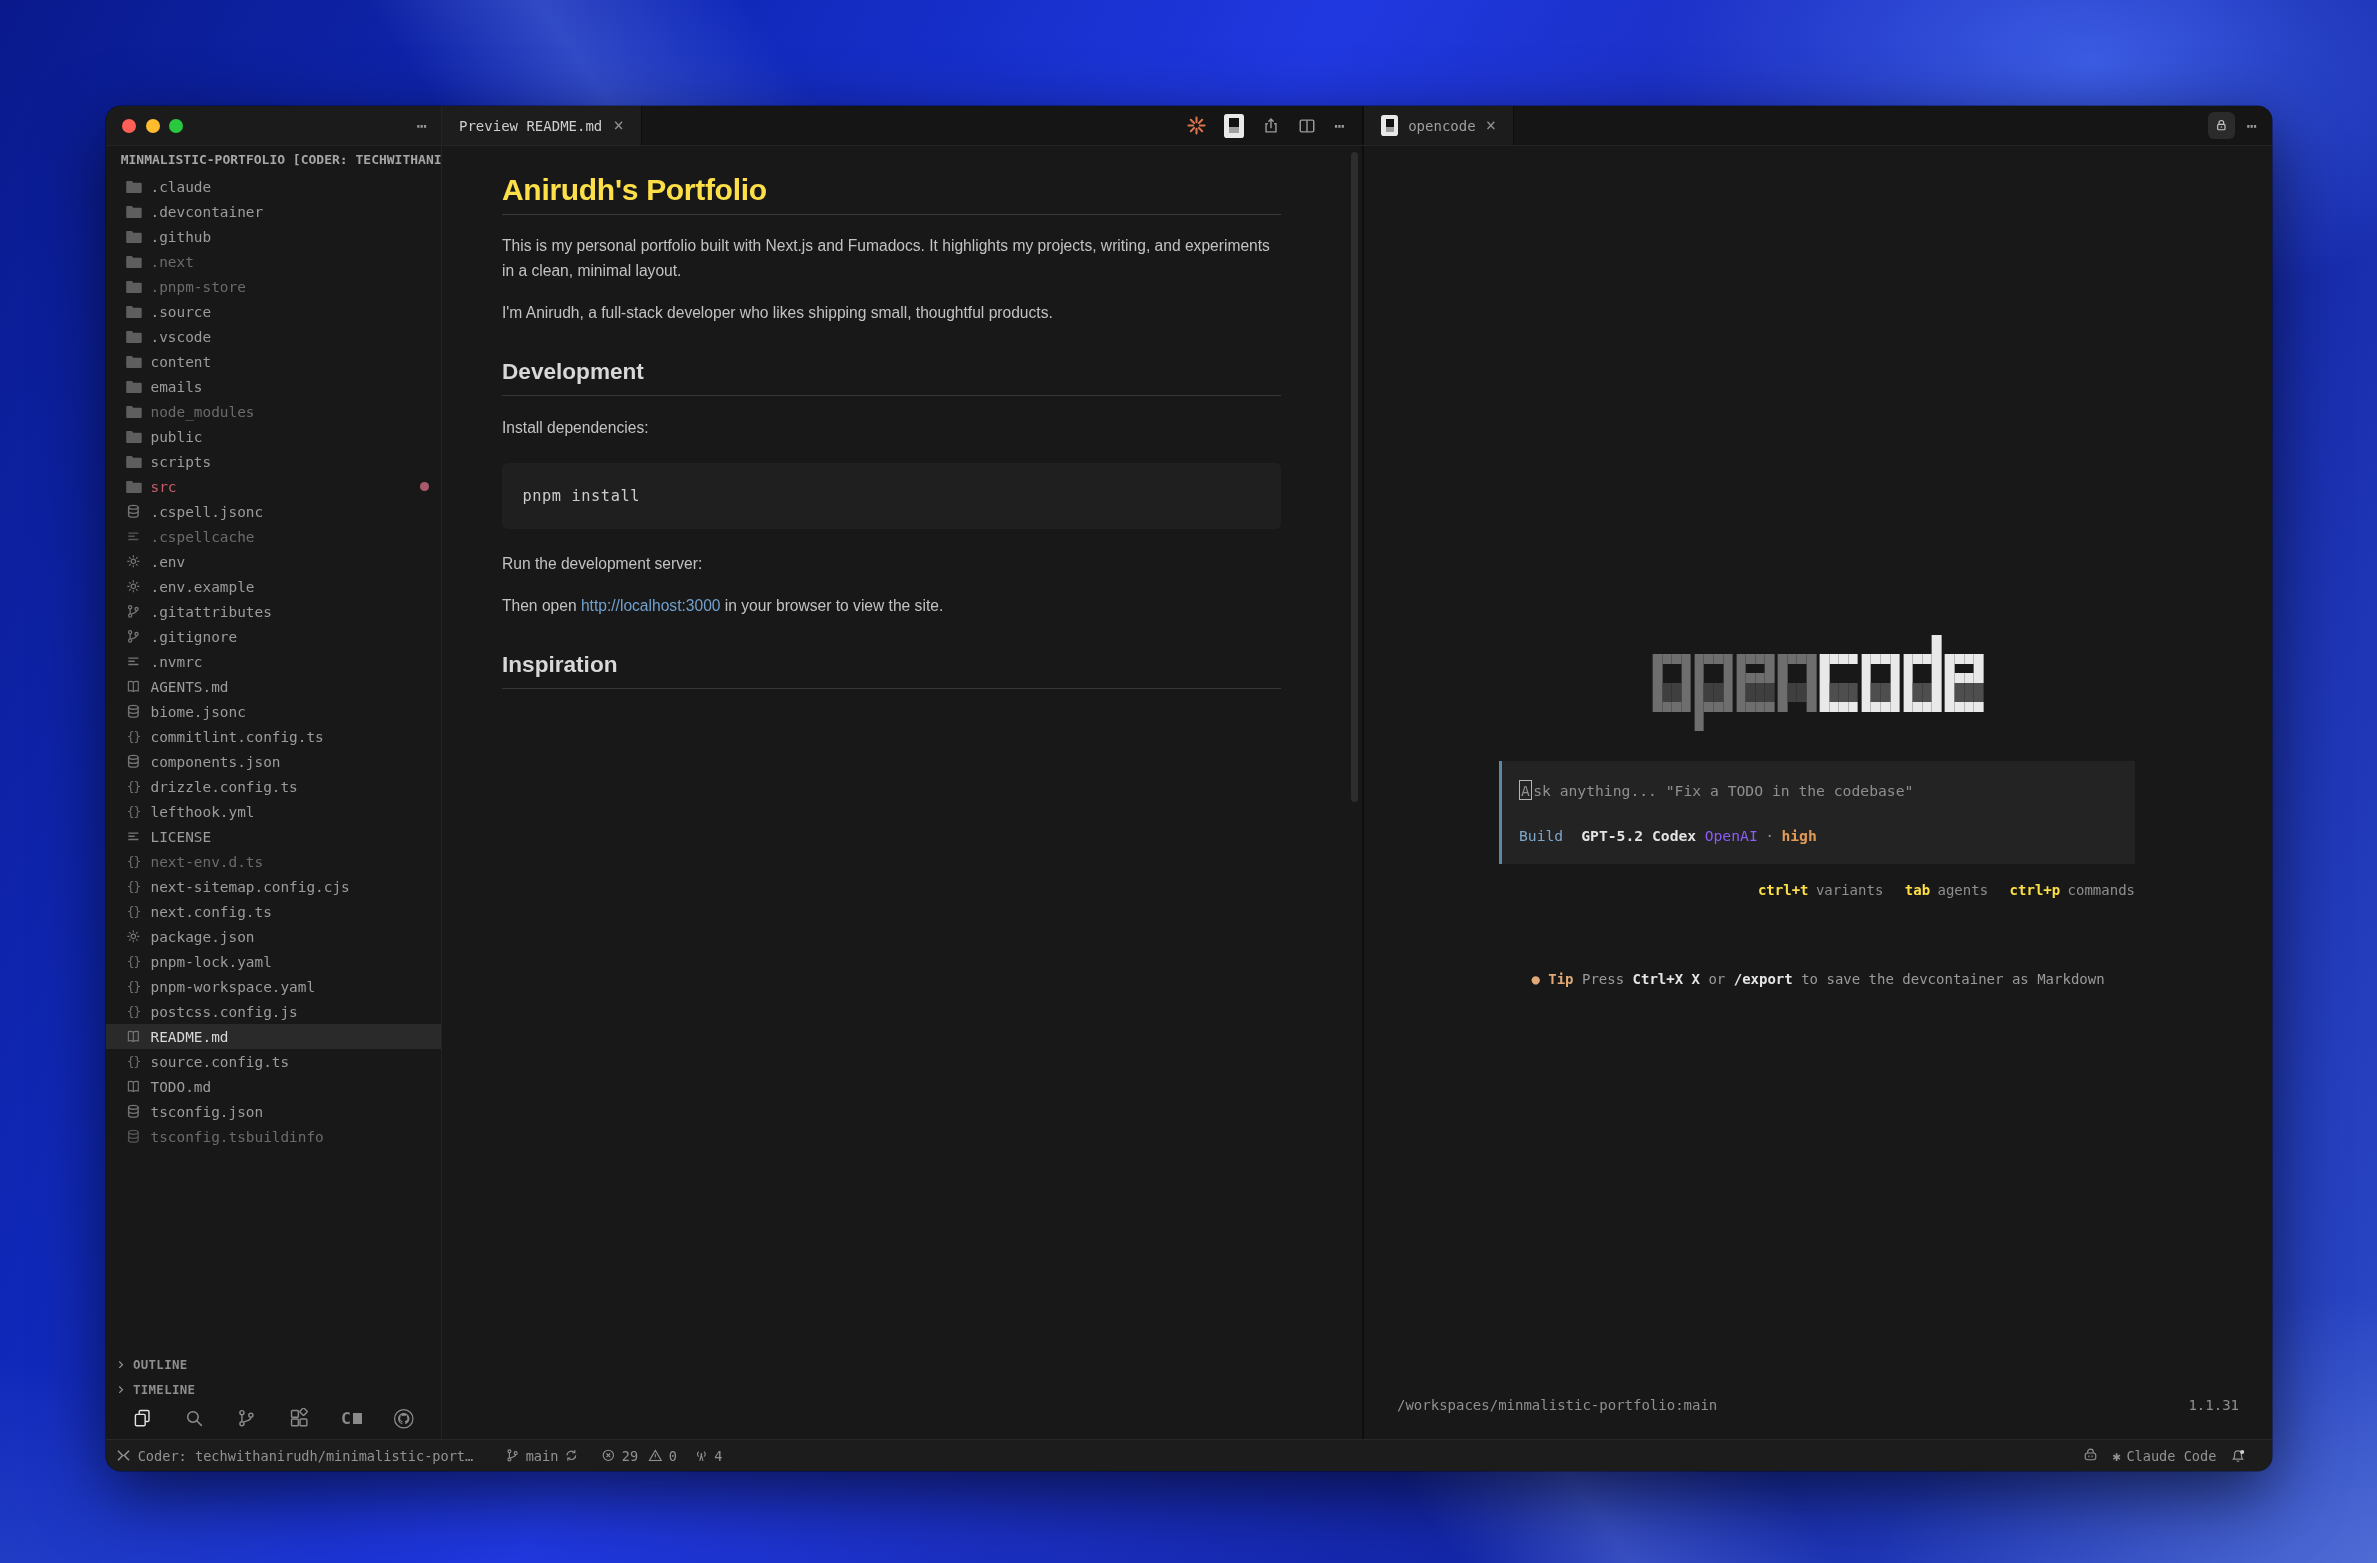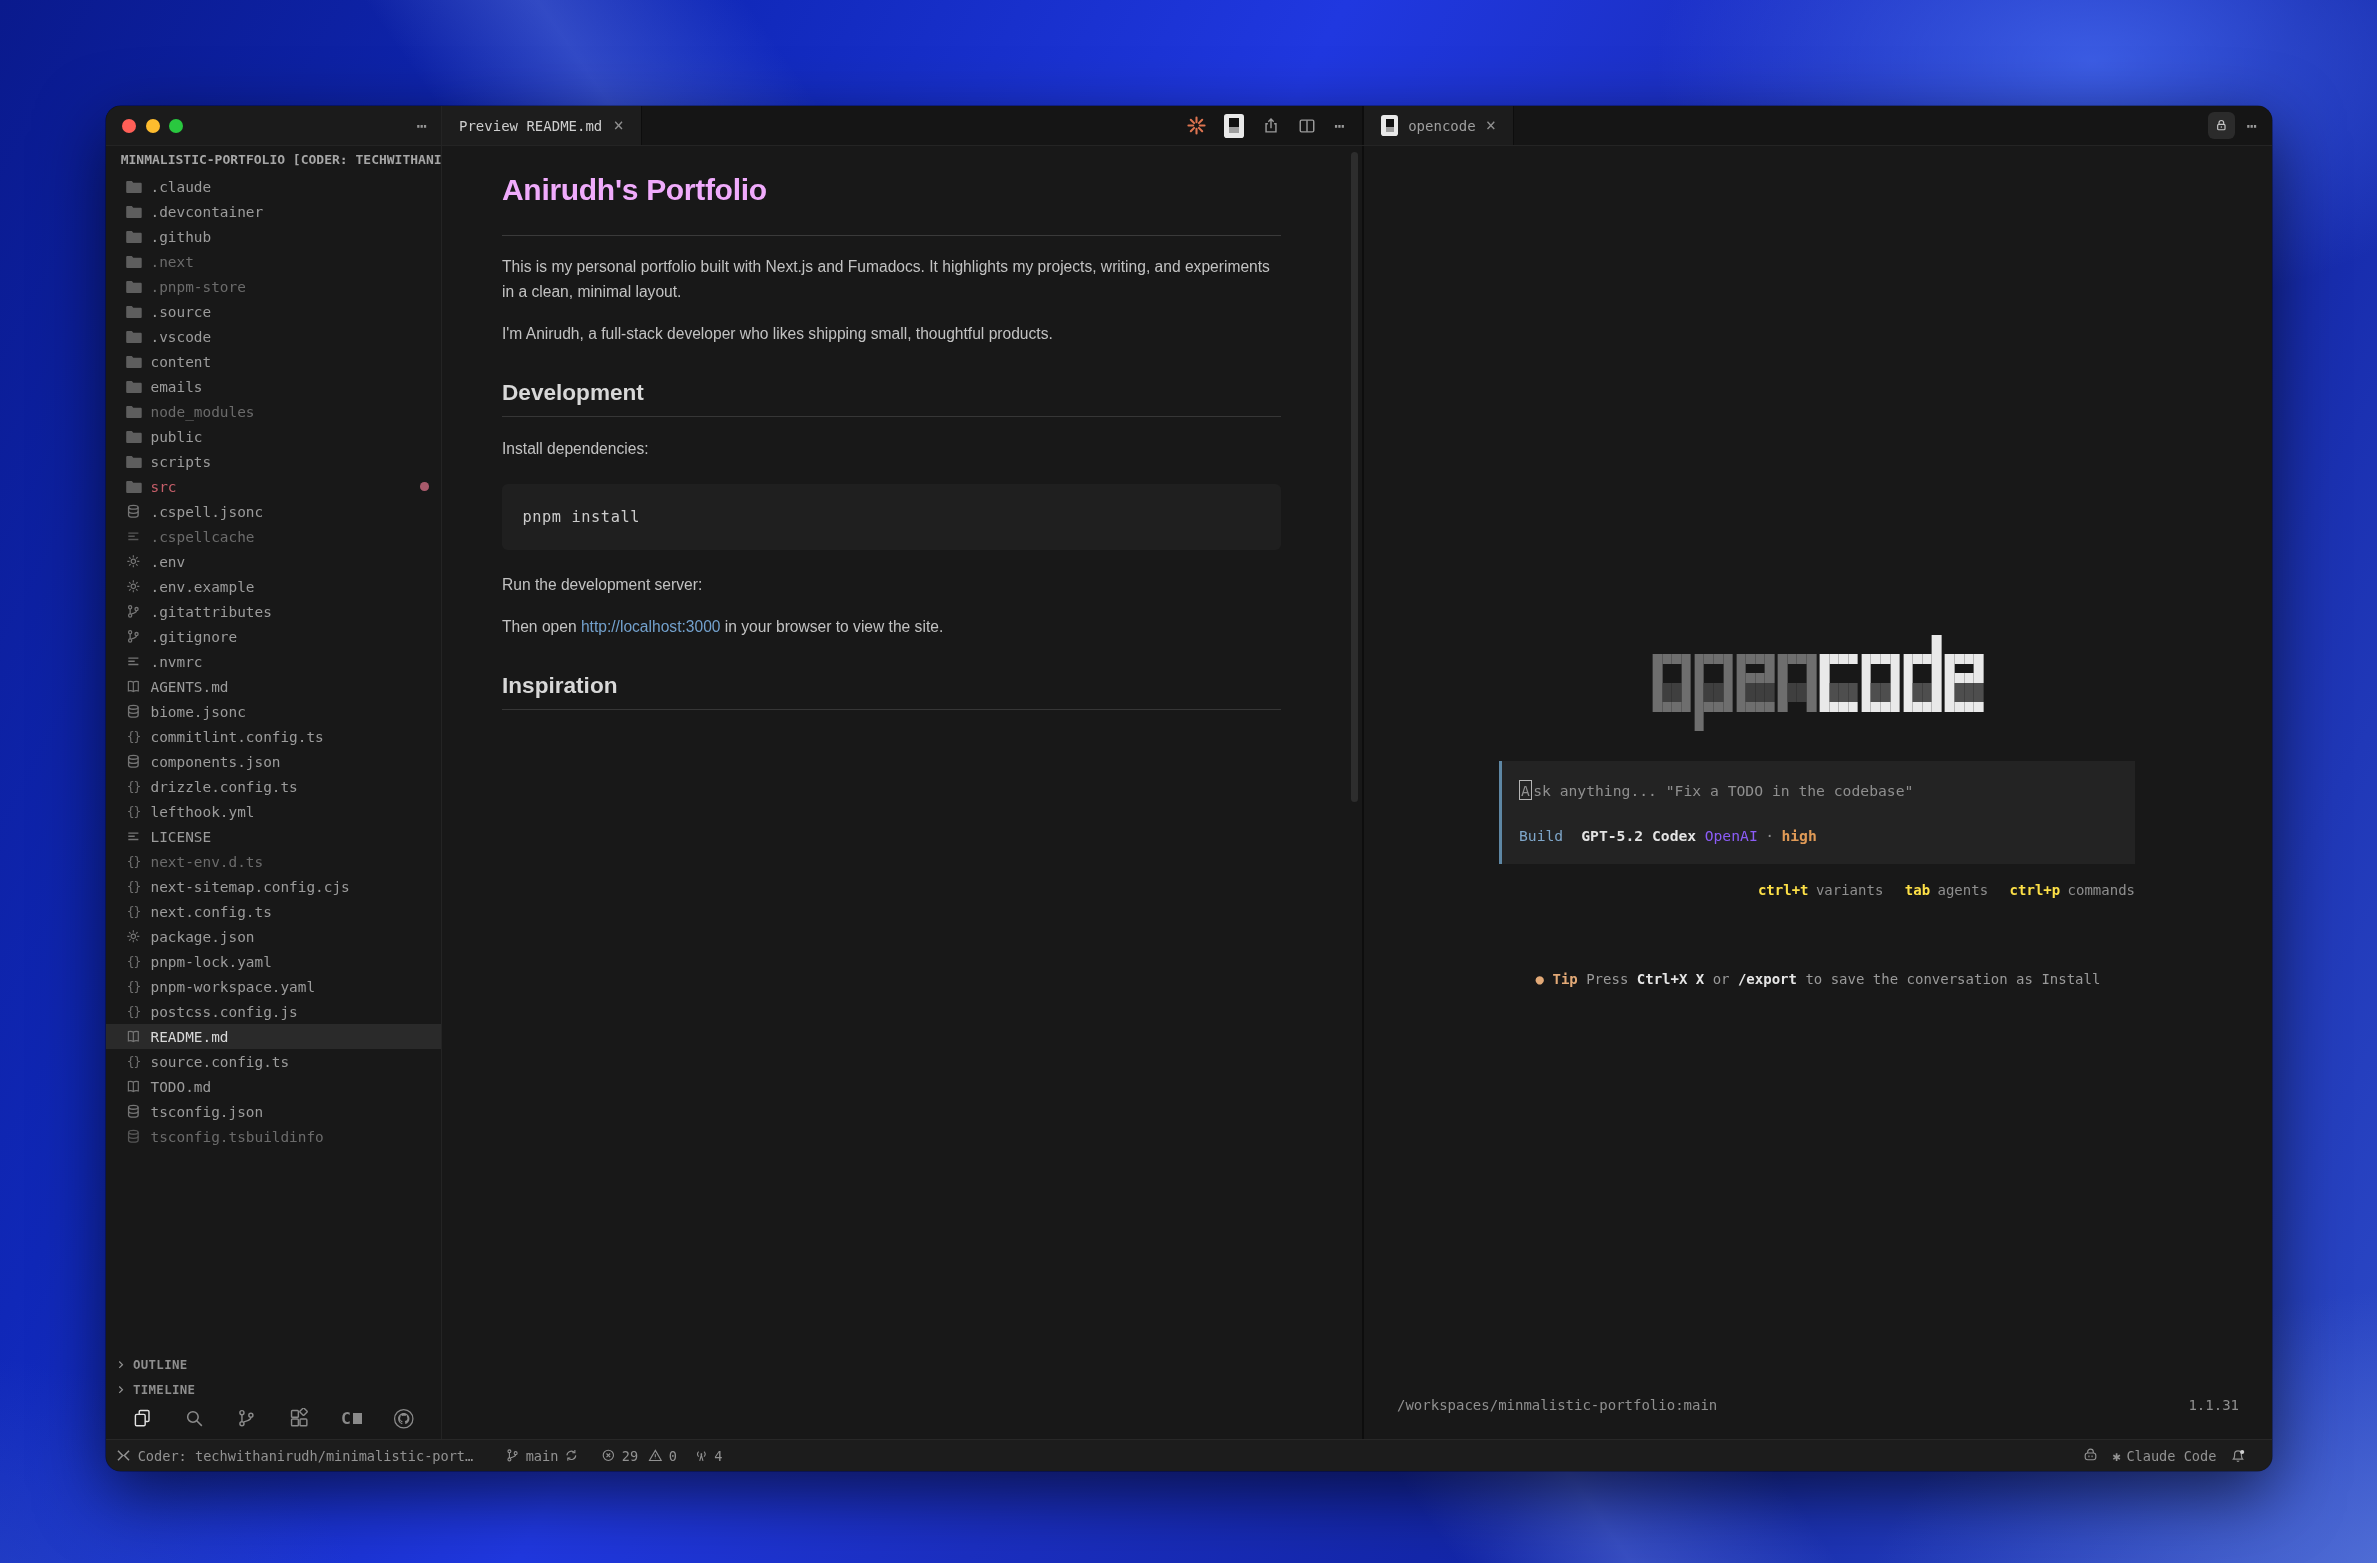--- a/index.html
+++ b/index.html
@@ -62,21 +62,21 @@
   .sb-sec.outline { top:1206px; } .sb-sec.timeline { top:1231px; }
   .activity { position:absolute; left:0; right:0; top:1255px; height:35px; display:flex; align-items:center; justify-content:space-between; padding:0 26px; color:#8a8a8a; }
   .act { display:flex; align-items:center; }
   .act.active { color:#e2e2e2; }
   .cc-wrap { display:flex; align-items:center; gap:2.3px; font-weight:bold; font-size:16.4px; }
   .cc-block { width:8.5px; height:10.7px; background:#8a8a8a; display:inline-block; }
 
   
   .editor { width:922px; flex:none; position:relative; background:#181818; border-right:2.3px solid #0d0d0d; overflow:hidden; }
   .md { padding:27px 81px 0 60px; font-family:"Liberation Sans", sans-serif; color:#c2c2c2; }
-  .md h1 { font-size:30px; font-weight:700; color:#f0abfc; letter-spacing:-0.3px; padding-bottom:28px; border-bottom:1.1px solid #3a3a3a; margin-bottom:18px; }
+  .md h1 { font-size:30px; font-weight:700; color:#fde047; letter-spacing:-0.3px; padding-bottom:7px; border-bottom:1.1px solid #3a3a3a; margin-bottom:18px; }
   .md h2 { font-size:22.6px; font-weight:700; color:#d8d8d8; margin-top:34px; padding-bottom:10.2px; border-bottom:1.1px solid #363636; margin-bottom:19px; }
   .md p { font-size:15.6px; line-height:1.62; margin:16px 0; }
   .md .codeblock { background:#1f1f1f; border-radius:5.7px; padding:24px 20.4px; margin:22.6px 0; font-family:"DejaVu Sans Mono", monospace; font-size:15.3px; color:#cccccc; letter-spacing:0.6px; }
   .md a { color:#73a1cd; text-decoration:none; }
   .md ul { margin:17px 0 0 5.7px; padding-left:20.4px; }
   .md li { font-size:15.6px; margin:12px 0; color:#c2c2c2; }
   .md li a { color:#7195b8; }
   .scroll-thumb { position:absolute; top:5.7px; right:4px; width:7.4px; height:650px; background:#2d2d2d; border-radius:4px; }
 
   
@@ -929,21 +929,21 @@
           <span class="hint">
             <span class="k">tab</span>
             <span>agents</span>
           </span>
           <span class="hint">
             <span class="k">ctrl+p</span>
             <span>commands</span>
           </span>
         </div>
 
-      <div class="tipline"><span class="tipdot">●</span> <span class="tiplabel">Tip</span><span> Press </span><span class="key">Ctrl+X X</span><span> or </span><span class="key">/export</span><span> to save the conversation as Install</span></div>
+      <div class="tipline"><span class="tipdot">●</span> <span class="tiplabel">Tip</span><span> Press </span><span class="key">Ctrl+X X</span><span> or </span><span class="key">/export</span><span> to save the devcontainer as Markdown</span></div>
 
       <div class="t-foot-l">/workspaces/minmalistic-portfolio:main</div>
       <div class="t-foot-r">1.1.31</div>
     </section>
   </div>
 
   <footer class="statusbar">
     <span class="sb-item">
       <svg width="17" height="17" viewBox="0 0 20 20" fill="none" stroke="currentColor" stroke-width="1.8">
           <path d="M3.5 4.5L9 10l-5.5 5.5M16.5 4.5L11 10l5.5 5.5"></path>

